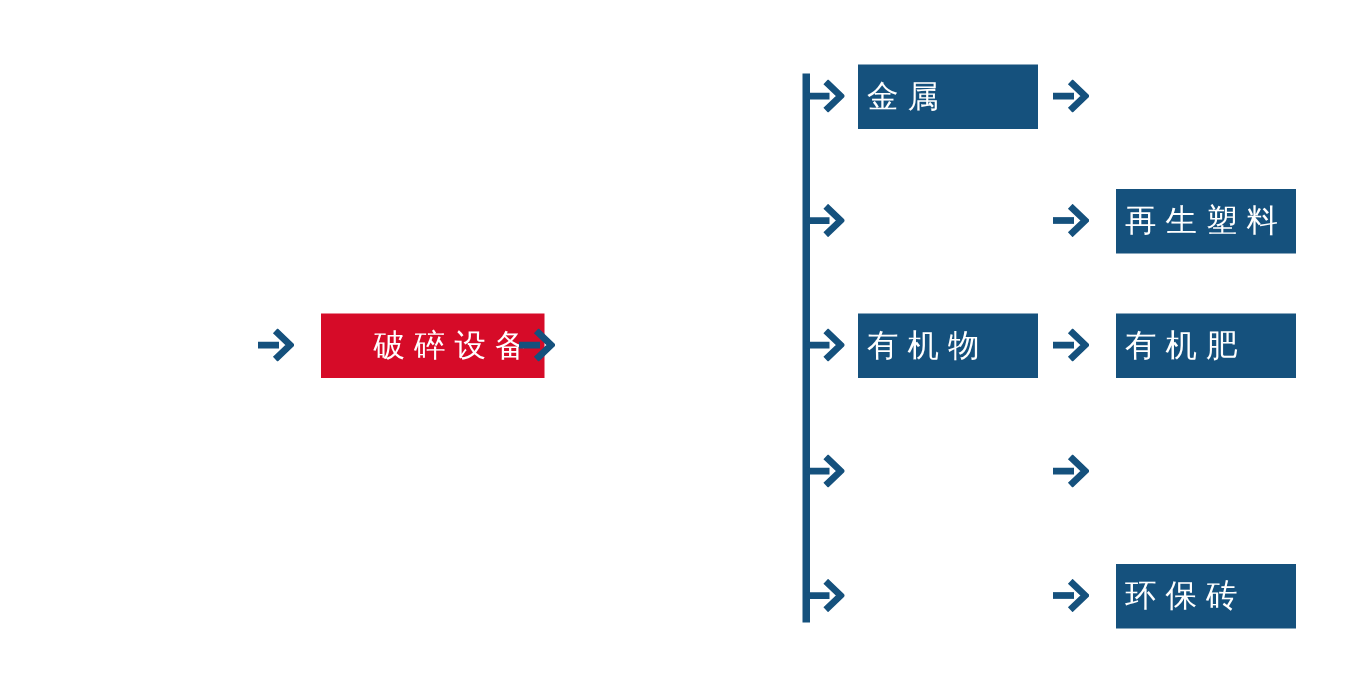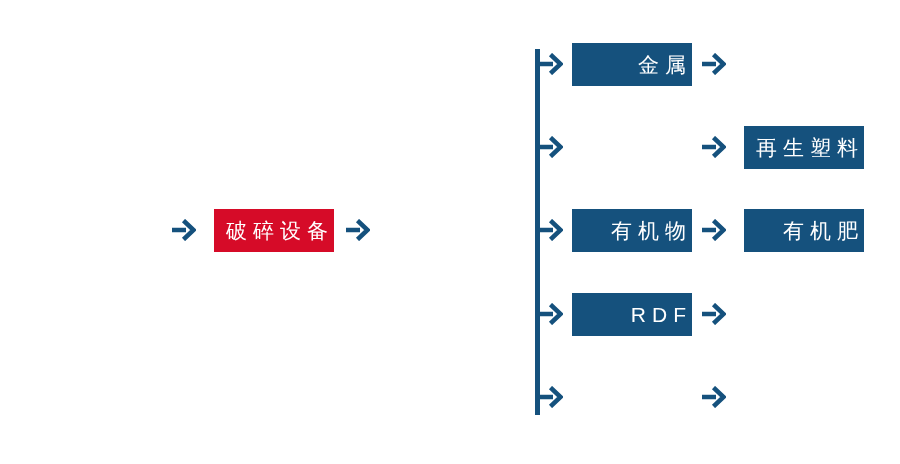--- a/index.html
+++ b/index.html
@@ -12,28 +12,28 @@
     overflow: hidden;
   }
   .box {
     position: absolute;
     width: 120px;
     height: 43px;
     background: var(--blue, #15517D);
     color: #ffffff;
     display: flex;
     align-items: center;
-    justify-content: flex-end;
+    justify-content: flex-start;
     font-size: 21px;
     line-height: 1;
     letter-spacing: 6px;
     text-indent: 6px;
     white-space: nowrap;
   }
-  .box.red { background: var(--red, #D60B28); }
+  .box.red { background: var(--red, #D60B28); padding-left: 29px; }
   .arrow {
     position: absolute;
     color: var(--blue, #15517D);
   }
   .arrow path {
     stroke: currentColor;
     stroke-width: 4.5;
     fill: none;
   }
   .trunk {
@@ -104,30 +104,30 @@
       <path d="M11.5 1.5 L21.5 11 L11.5 20.5"></path>
   </svg>
   <div class="box" style="left:744px;top:209px">
     <span>有机肥</span>
   </div>
 
   <svg class="arrow" width="26" height="22" viewBox="0 0 26 22" style="left:537px;top:303px">
     <path d="M0 11 H16"></path>
       <path d="M13.5 1.5 L23.5 11 L13.5 20.5"></path>
   </svg>
-  <div class="box" style="left:572px;top:293px">
-    <span>RDF</span>
-  </div>
   <svg class="arrow" width="24" height="22" viewBox="0 0 24 22" style="left:702px;top:303px">
     <path d="M0 11 H14"></path>
       <path d="M11.5 1.5 L21.5 11 L11.5 20.5"></path>
   </svg>
 
   <svg class="arrow" width="26" height="22" viewBox="0 0 26 22" style="left:537px;top:386px">
     <path d="M0 11 H16"></path>
       <path d="M13.5 1.5 L23.5 11 L13.5 20.5"></path>
   </svg>
   <svg class="arrow" width="24" height="22" viewBox="0 0 24 22" style="left:702px;top:386px">
     <path d="M0 11 H14"></path>
       <path d="M11.5 1.5 L21.5 11 L11.5 20.5"></path>
   </svg>
+  <div class="box" style="left:744px;top:376px">
+    <span>环保砖</span>
+  </div>
 
 </div>
 
 </body></html>

